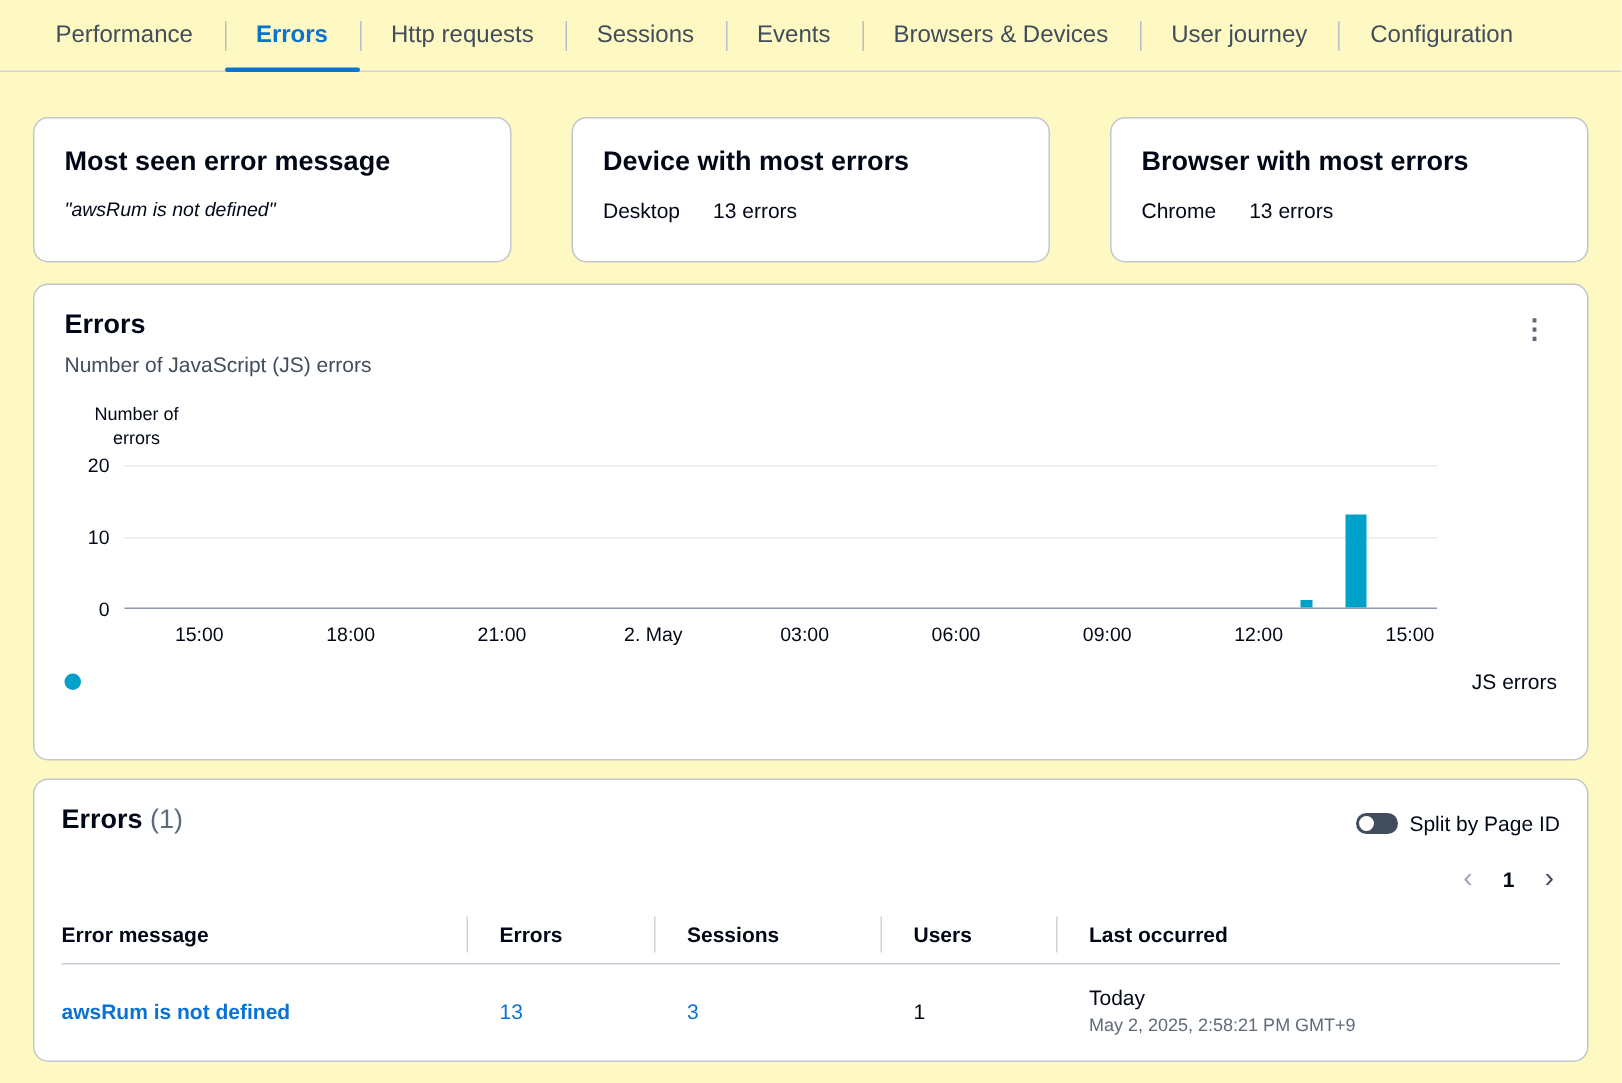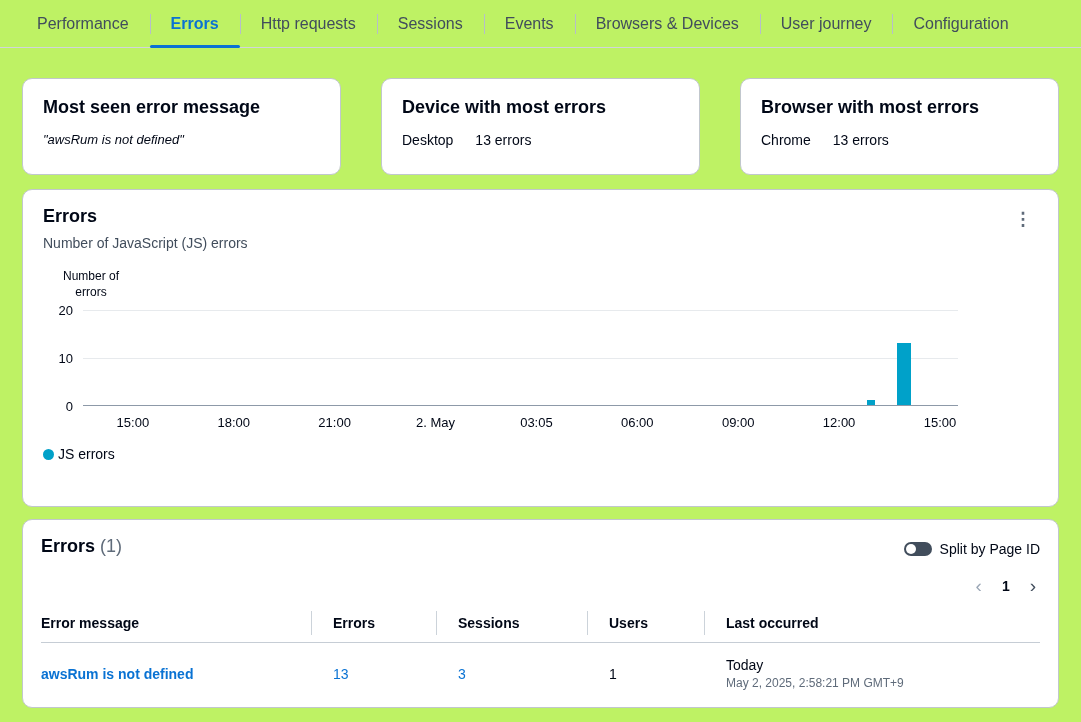--- a/index.html
+++ b/index.html
@@ -1,21 +1,21 @@
 <!DOCTYPE html>
 <html><head>
 <meta charset="utf-8">
 <style>
   * { box-sizing: border-box; margin: 0; padding: 0; }
   body {
     font-family: "Liberation Sans", "DejaVu Sans", sans-serif;
     background: #ffffff;
     color: #000716;
   }
-  .page { width: 1081px; min-height: 722px; background: #bef264; }
+  .page { width: 1081px; min-height: 722px; background: #fef9c3; }
 
   
   .tabs {
     display: flex;
     align-items: stretch;
     height: 48px;
     border-bottom: 1px solid #d1d5db;
     padding-left: 16px;
   }
   .tab {
@@ -95,21 +95,21 @@
   .plot { flex: 1; position: relative; height: 96px; margin-right: 80px; }
   .gridline { position: absolute; left: 0; right: 0; height: 1px; background: #e7eaed; }
   .gridline.zero { background: #8d99a8; }
   .bar { position: absolute; bottom: 1px; transform: translateX(-50%); }
   .x-ticks-row { position: relative; height: 26px; margin-left: 40px; margin-right: 80px; }
   .x-tick {
     position: absolute; top: 9px;
     transform: translateX(-50%);
     font-size: 13px; color: #000716; white-space: nowrap;
   }
-  .legend { display: flex; justify-content: flex-start; align-items: center; gap: 4px; margin-top: 14px; }
+  .legend { display: flex; justify-content: space-between; align-items: center; gap: 4px; margin-top: 14px; }
   .legend-dot { width: 11px; height: 11px; border-radius: 50%; display: inline-block; }
   .legend-label { font-size: 14px; color: #000716; }
 
   
   .table-panel { margin-top: 12px; padding: 16px 18px 0 18px; }
   .table-head-row { display: flex; justify-content: space-between; align-items: flex-end; }
   .table-title { font-size: 18px; font-weight: 700; }
   .table-count { color: #5f6b7a; font-weight: 400; }
   .toggle-group { display: flex; align-items: center; gap: 8px; cursor: pointer; }
   .toggle {
@@ -225,21 +225,21 @@
               <div class="gridline zero" style="top: calc(100% - 1px);"></div>
               <div class="bar" title="May 2 ~13:00: 1" style="left: 90%; width: 8px; height: 4.8px; background: rgb(0, 161, 201);"></div>
               <div class="bar" title="May 2 ~14:00: 13" style="left: 93.8%; width: 14px; height: 62.4px; background: rgb(0, 161, 201);"></div>
             </div>
         </div>
         <div class="x-ticks-row" id="x-ticks">
             <div class="x-tick" style="left: 5.7%;">15:00</div>
             <div class="x-tick" style="left: 17.23%;">18:00</div>
             <div class="x-tick" style="left: 28.76%;">21:00</div>
             <div class="x-tick" style="left: 40.29%;">2. May</div>
-            <div class="x-tick" style="left: 51.82%;">03:05</div>
+            <div class="x-tick" style="left: 51.82%;">03:00</div>
             <div class="x-tick" style="left: 63.35%;">06:00</div>
             <div class="x-tick" style="left: 74.88%;">09:00</div>
             <div class="x-tick" style="left: 86.41%;">12:00</div>
             <div class="x-tick" style="left: 97.94%;">15:00</div>
           </div>
         <div class="legend">
           <span class="legend-dot" id="legend-dot" style="background: rgb(0, 161, 201);"></span>
           <span class="legend-label">JS errors</span>
         </div>
       </div>

